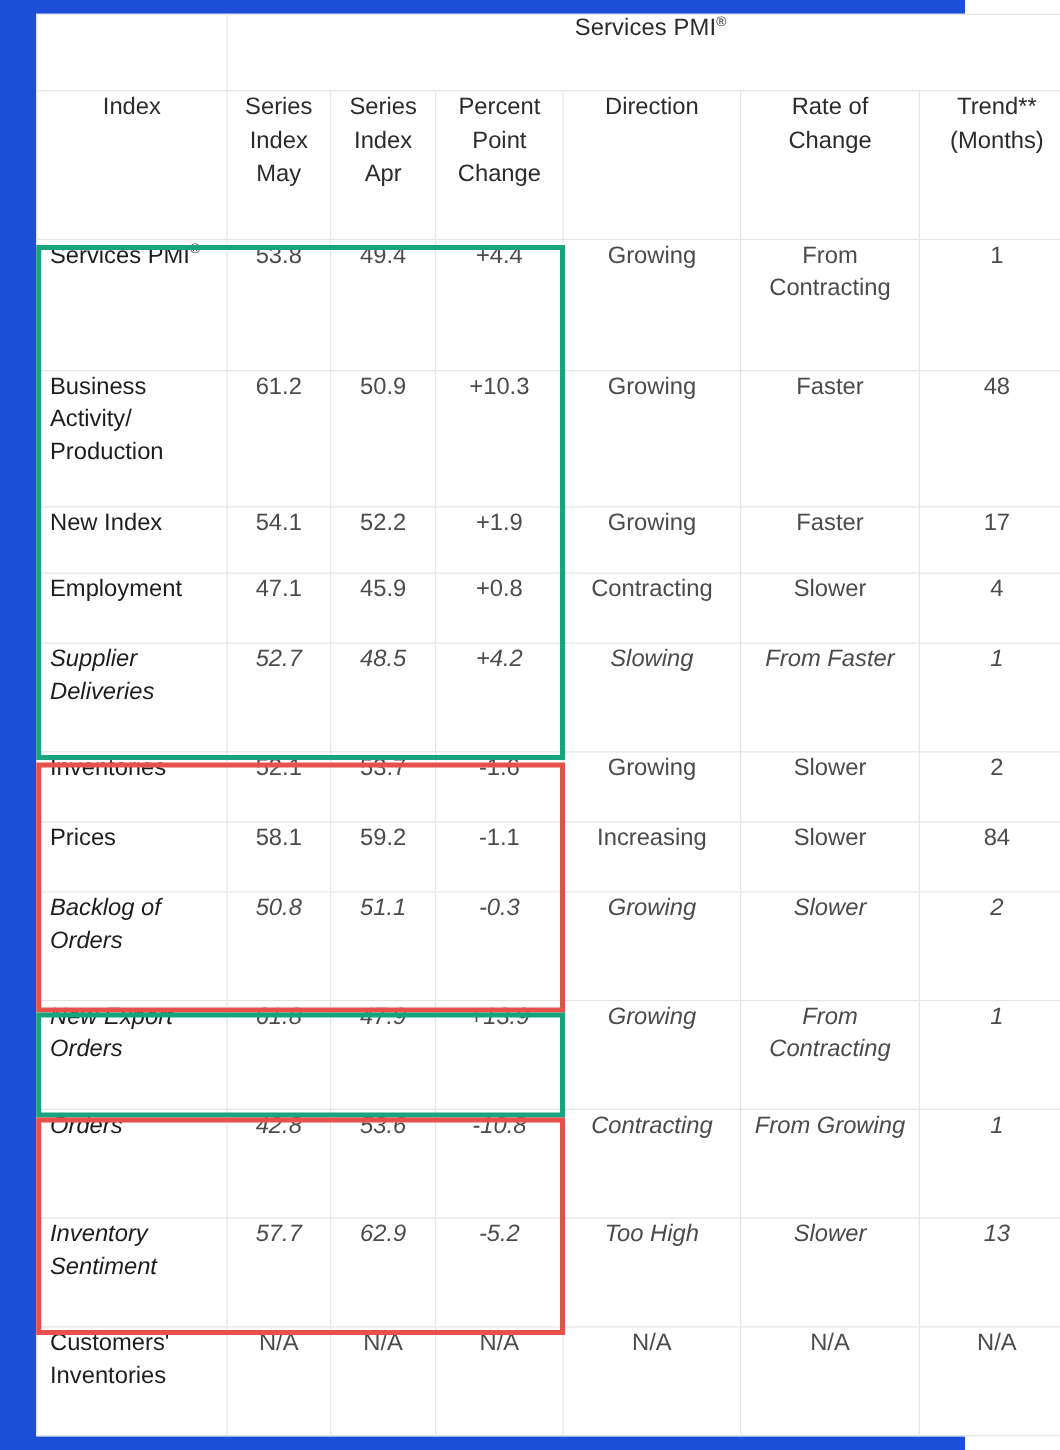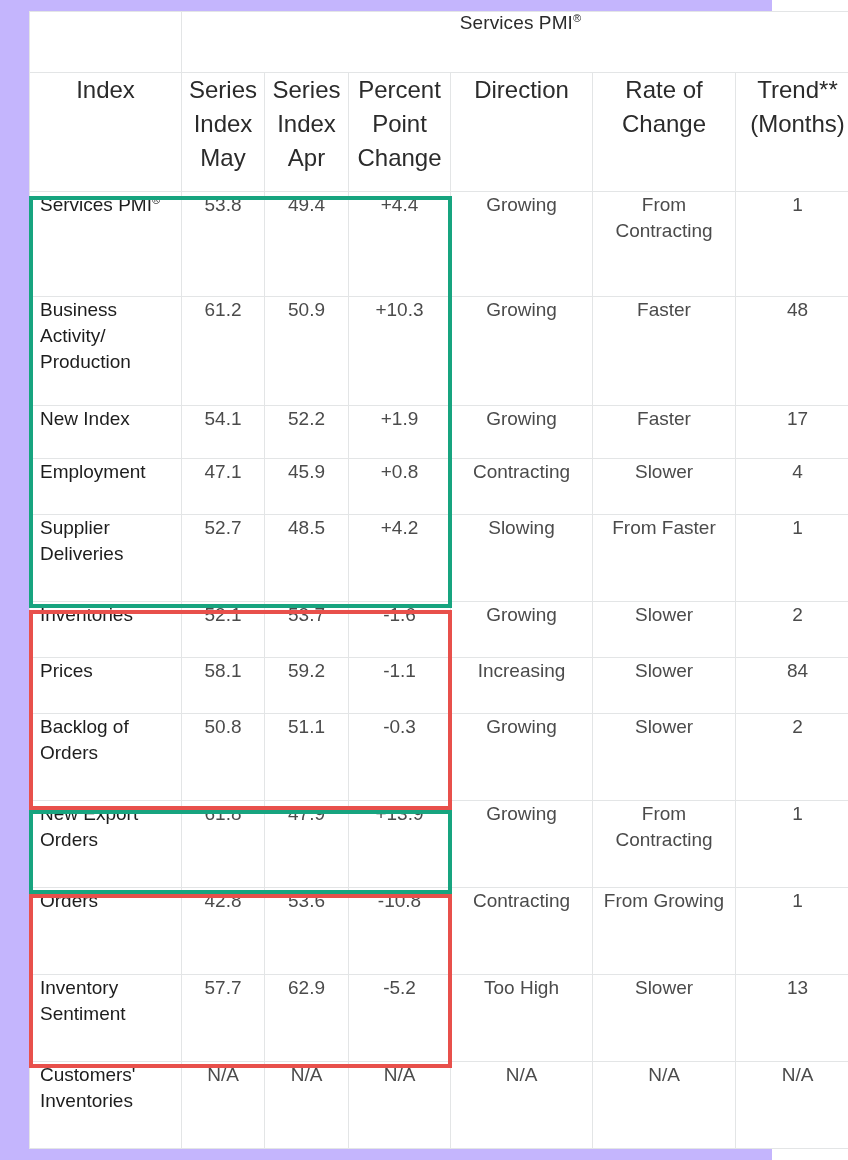--- a/index.html
+++ b/index.html
@@ -12,21 +12,21 @@
     height: 1160px;
     overflow: hidden;
     font-family: "Liberation Sans", sans-serif;
     -webkit-font-smoothing: antialiased;
   }
 
   #page {
     position: relative;
     width: 772px;
     height: 1160px;
-    background: #c4b5fd;
+    background: #1d4ed8;
   }
 
   
   table.pmi {
     position: absolute;
     left: 29px;
     top: 11px;
     width: 830px;          
     border-collapse: collapse;
     table-layout: fixed;
@@ -63,21 +63,21 @@
     vertical-align: super;
     line-height: 0;
   }
   .blank-corner { height: 60px; }
 
   
   .hdr {
     height: 118px;
     vertical-align: bottom;
     text-align: center;
-    font-size: 24px;
+    font-size: 19px;
     color: #2b2b2b;
     line-height: 1.42;
     padding-bottom: 8px;
   }
   .hdr.idx { text-align: center; }
 
   
   .cell {
     font-size: 19px;
     color: #4b4b4b;
@@ -94,21 +94,21 @@
   .cell .sup {
     font-size: 11px;
     vertical-align: super;
     line-height: 0;
   }
 
   
   tr.r-h0  td { height: 104px; }
   tr.r-h1  td { height: 108px; border-radius: 23px; }
   tr.r-h2  td { height: 52px; text-align: center;  }
-  tr.r-h3  td { height: 86px;  }
+  tr.r-h3  td { height: 86px; font-style: italic;  }
   tr.r-h4  td { height: 55px; margin-top: 20px;  }
   tr.r-h8  td { height: 86px;  }
 
   
   .anno {
     position: absolute;
     box-sizing: border-box;
     pointer-events: none;
   }
   .anno.green { border: 4px solid #17a47f; }

